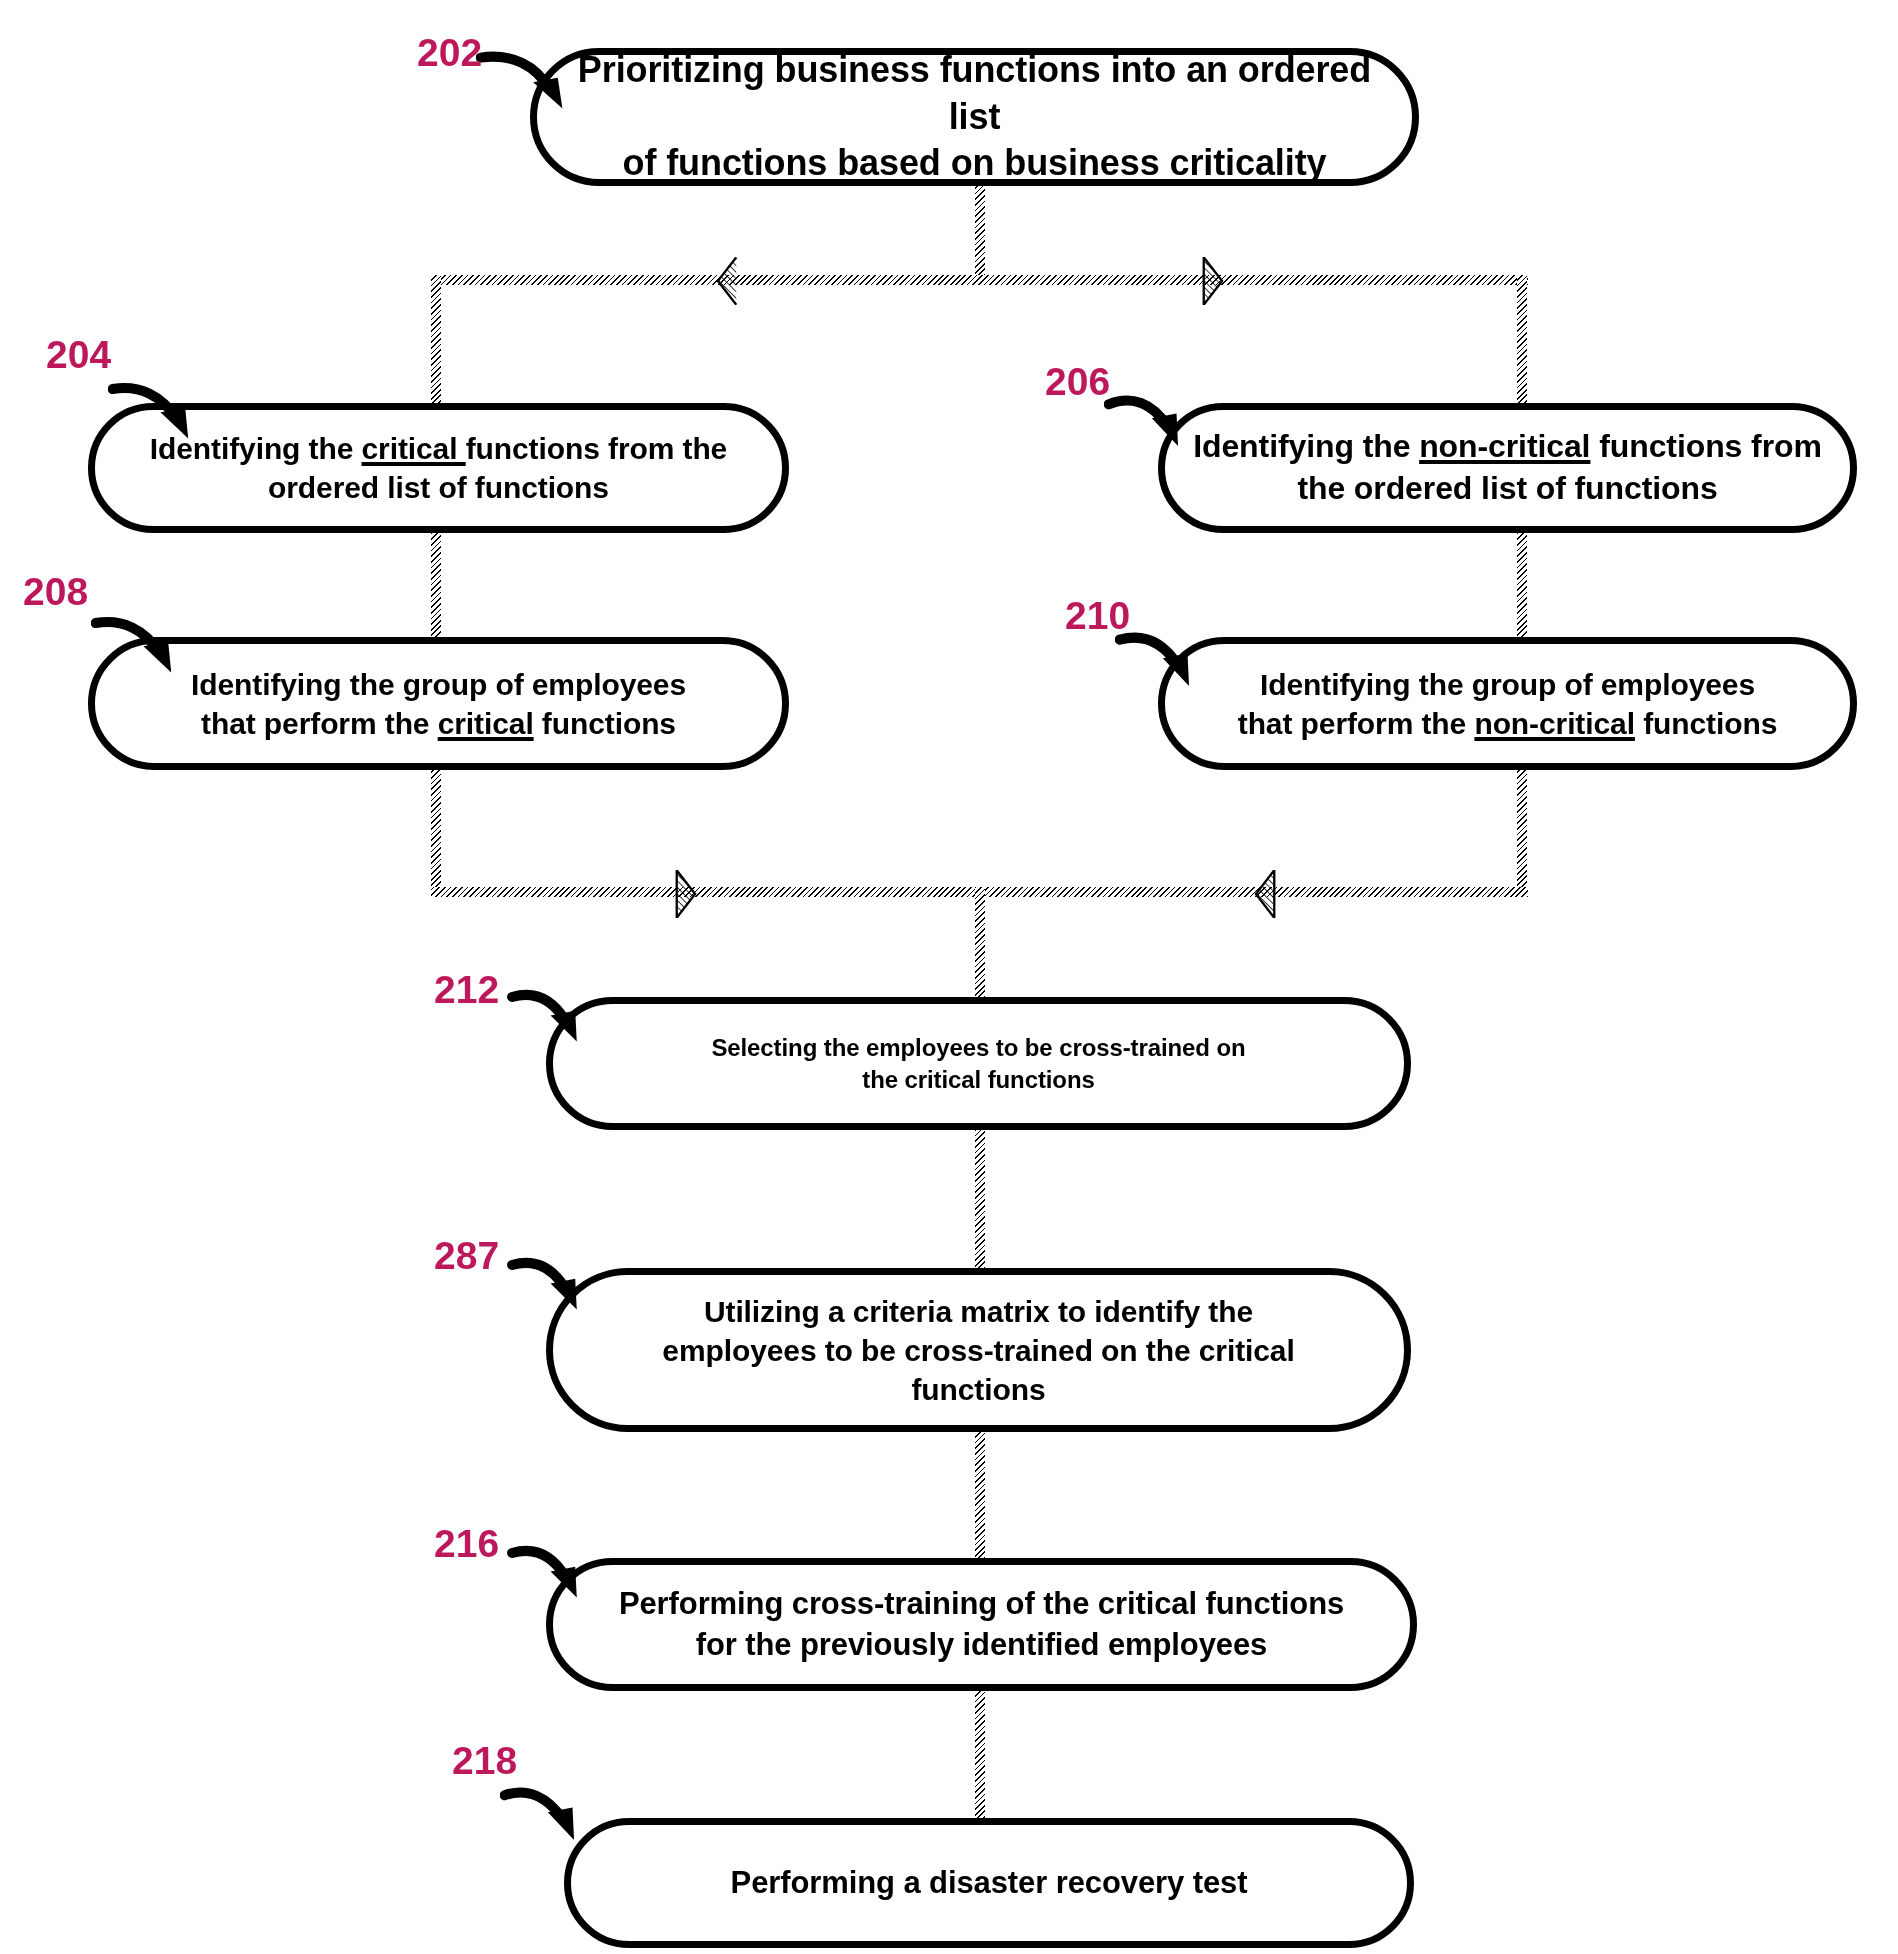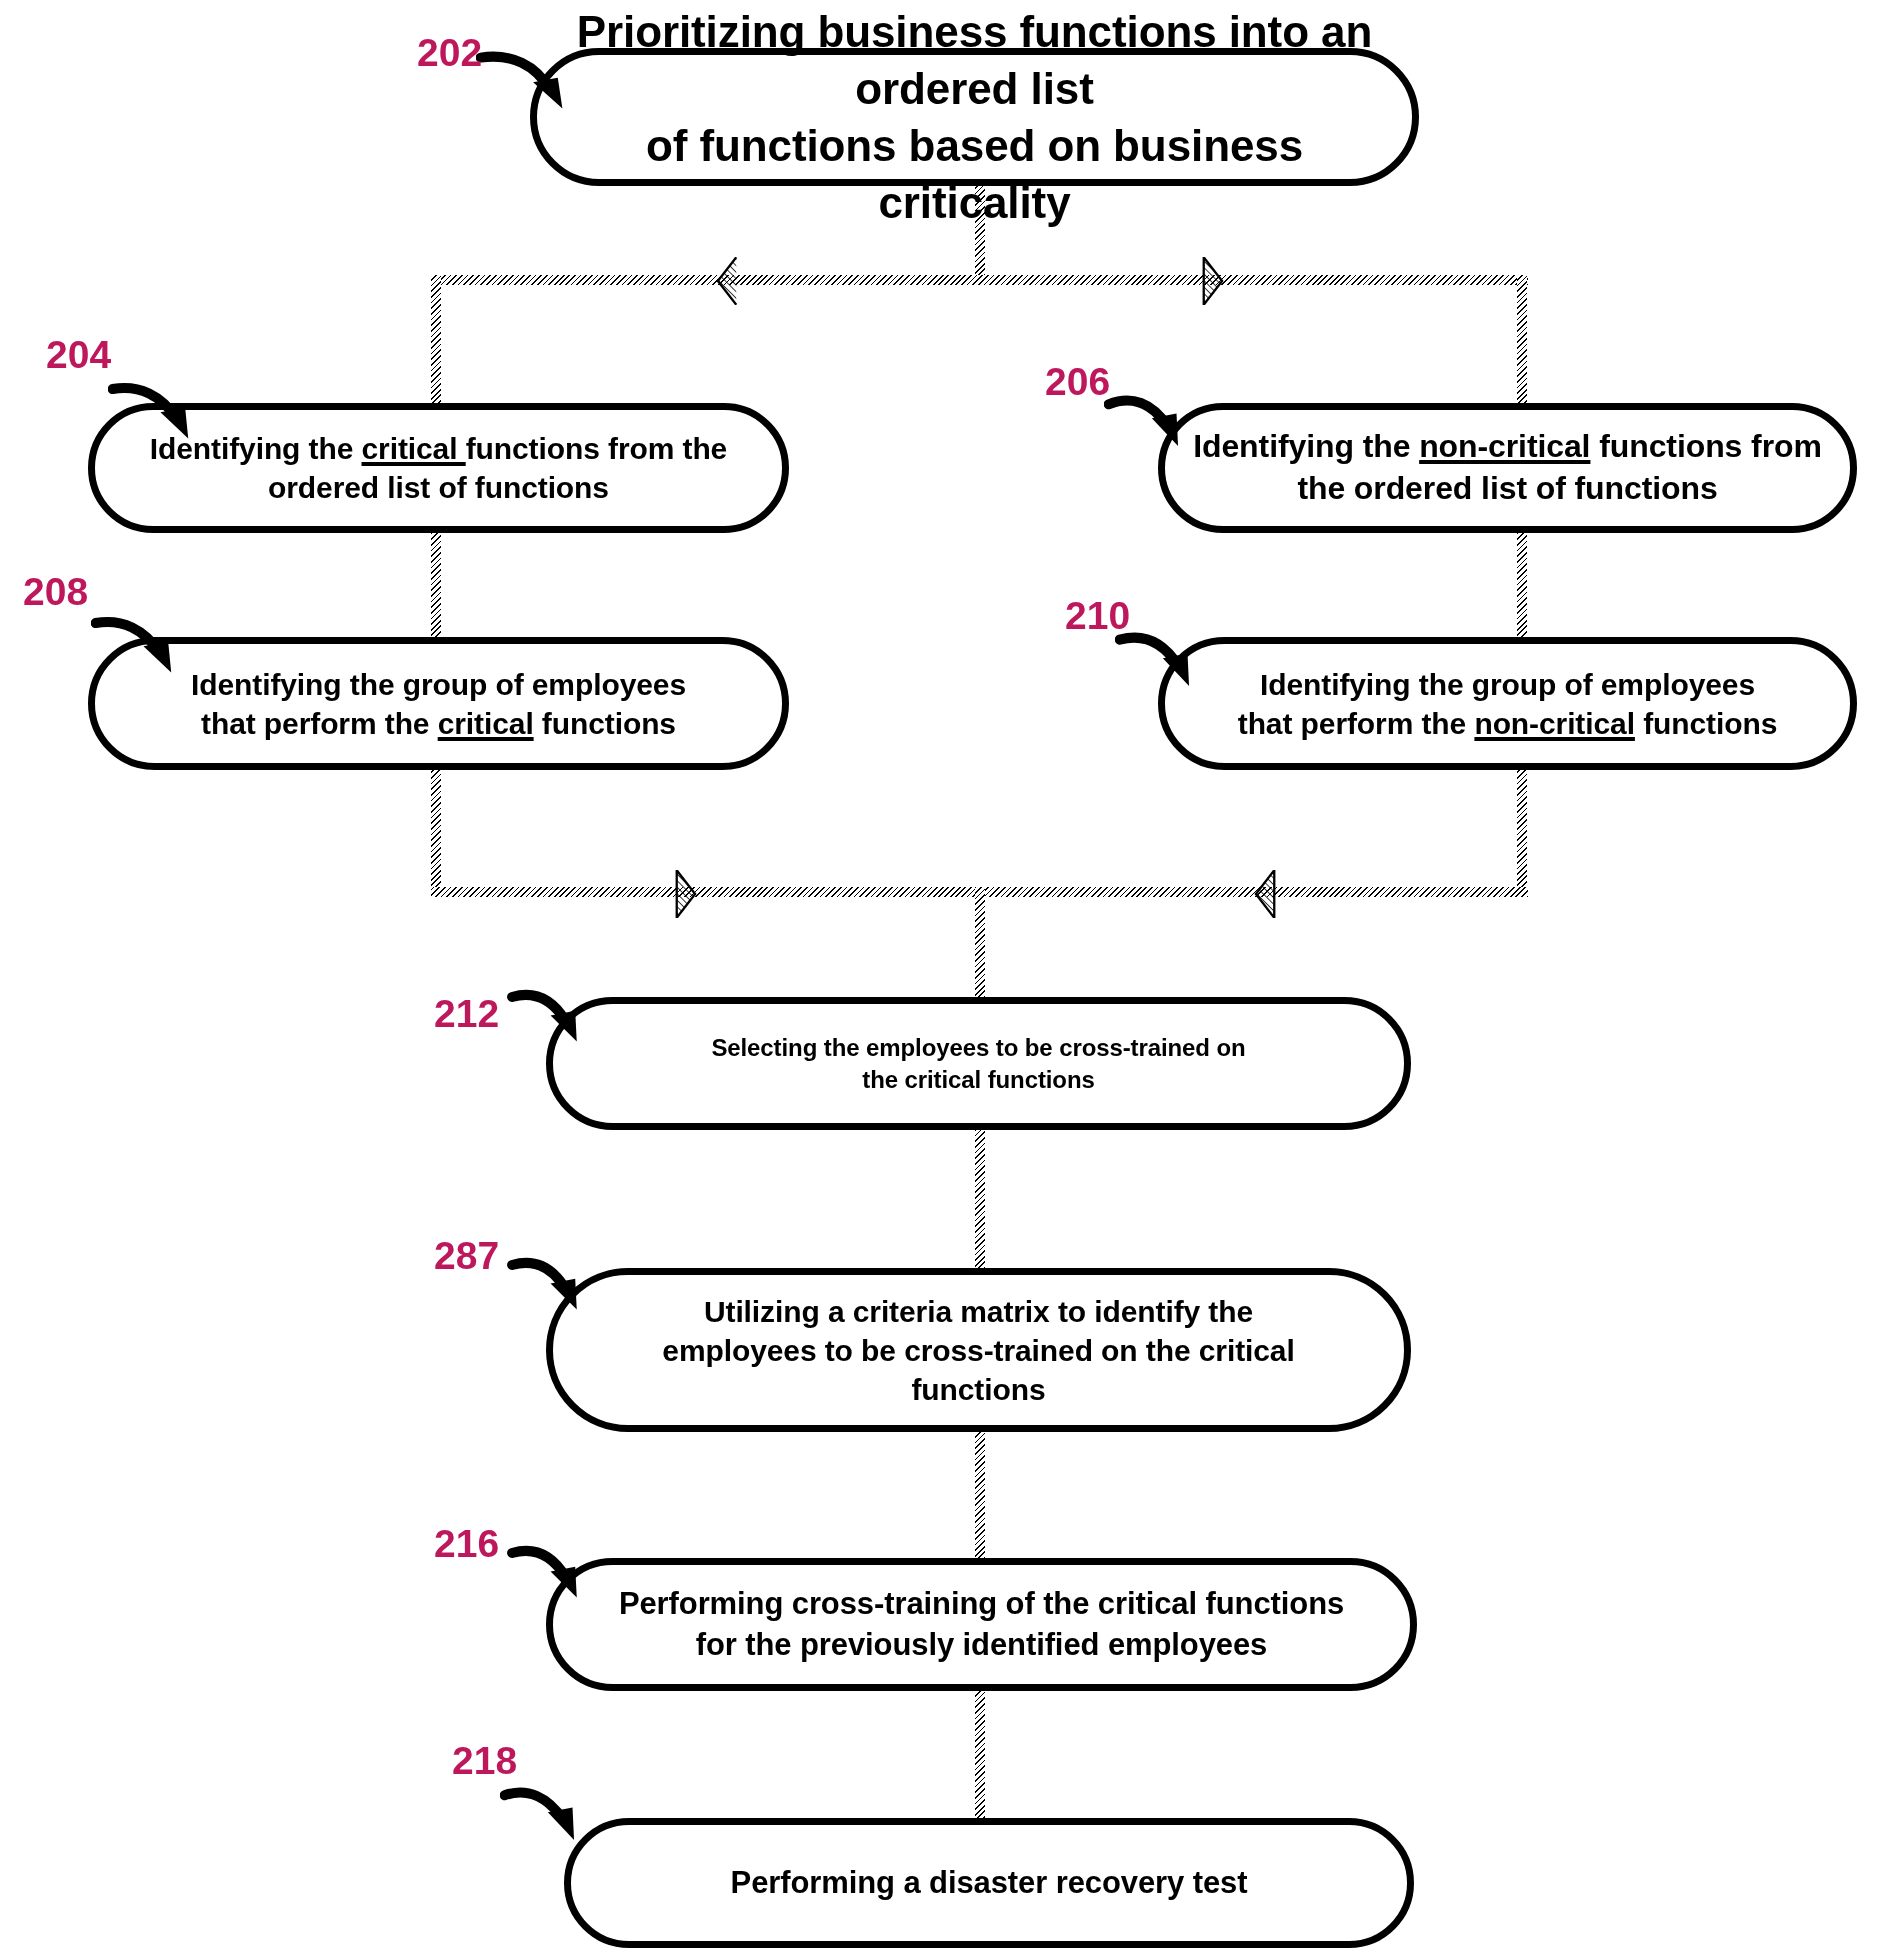--- a/index.html
+++ b/index.html
@@ -126,21 +126,21 @@
     <path d="M14 0 L38 31 L14 62 Z" fill="url(#hp1)" stroke="#000" stroke-width="3"></path>
   </svg>
   <svg class="ahead" style="left:666px; top:870px;" width="46" height="48" viewBox="0 0 60 62">
     <path d="M14 0 L38 31 L14 62 Z" fill="url(#hp1)" stroke="#000" stroke-width="3"></path>
   </svg>
   <svg class="ahead" style="left:1239px; top:870px;" width="46" height="48" viewBox="0 0 60 62">
     <path d="M46 0 L22 31 L46 62 Z" fill="url(#hp1)" stroke="#000" stroke-width="3"></path>
   </svg>
 
   <div class="node" style="left:530px; top:48px; width:889px; height:138px; border-radius:69px;">
-    <div class="node-label" style="font-size:44px;">Prioritizing business functions into an ordered list<br>of functions based on business criticality</div>
+    <div class="node-label" style="font-size:36px;">Prioritizing business functions into an ordered list<br>of functions based on business criticality</div>
   </div>
   <div class="ref" style="left:417px; top:33px;">202</div>
   <svg class="lead" style="left:476px; top:39px;" width="108" height="85" viewBox="0 0 140 110">
     <path d="M6 24 C 46 18, 78 34, 96 66" stroke="#000" stroke-width="13" fill="none" stroke-linecap="round"></path>
     <path d="M112 90 L74 56 L106 50 Z" fill="#000"></path>
   </svg>
 
   <div class="node" style="left:88px; top:403px; width:701px; height:130px; border-radius:65px;">
     <div class="node-label" style="font-size:30px;">Identifying the <span class="u">critical </span>functions from the<br>ordered list of functions</div>
   </div>
@@ -173,21 +173,21 @@
   </div>
   <div class="ref" style="left:1065px; top:596px;">210</div>
   <svg class="lead" style="left:1115px; top:618px;" width="108" height="85" viewBox="0 0 140 110">
     <path d="M6 28 C 36 20, 62 30, 82 62" stroke="#000" stroke-width="13" fill="none" stroke-linecap="round"></path>
     <path d="M96 88 L62 52 L94 46 Z" fill="#000"></path>
   </svg>
 
   <div class="node" style="left:546px; top:997px; width:865px; height:133px; border-radius:67px;">
     <div class="node-label" style="font-size:24px;">Selecting the employees to be cross-trained on<br>the critical functions</div>
   </div>
-  <div class="ref" style="left:434px; top:970px;margin-top:24px;">212</div>
+  <div class="ref" style="left:434px; top:970px;">212</div>
   <svg class="lead" style="left:507px; top:980px;" width="101" height="77" viewBox="0 0 130 100">
     <path d="M6 22 C 34 14, 58 24, 76 54" stroke="#000" stroke-width="13" fill="none" stroke-linecap="round"></path>
     <path d="M90 80 L56 46 L88 40 Z" fill="#000"></path>
   </svg>
 
   <div class="node" style="left:546px; top:1268px; width:865px; height:164px; border-radius:82px;">
     <div class="node-label" style="font-size:30px;">Utilizing a criteria matrix to identify the<br>employees to be cross-trained on the critical<br>functions</div>
   </div>
   <div class="ref" style="left:434px; top:1236px;">287</div>
   <svg class="lead" style="left:507px; top:1248px;" width="101" height="77" viewBox="0 0 130 100">

